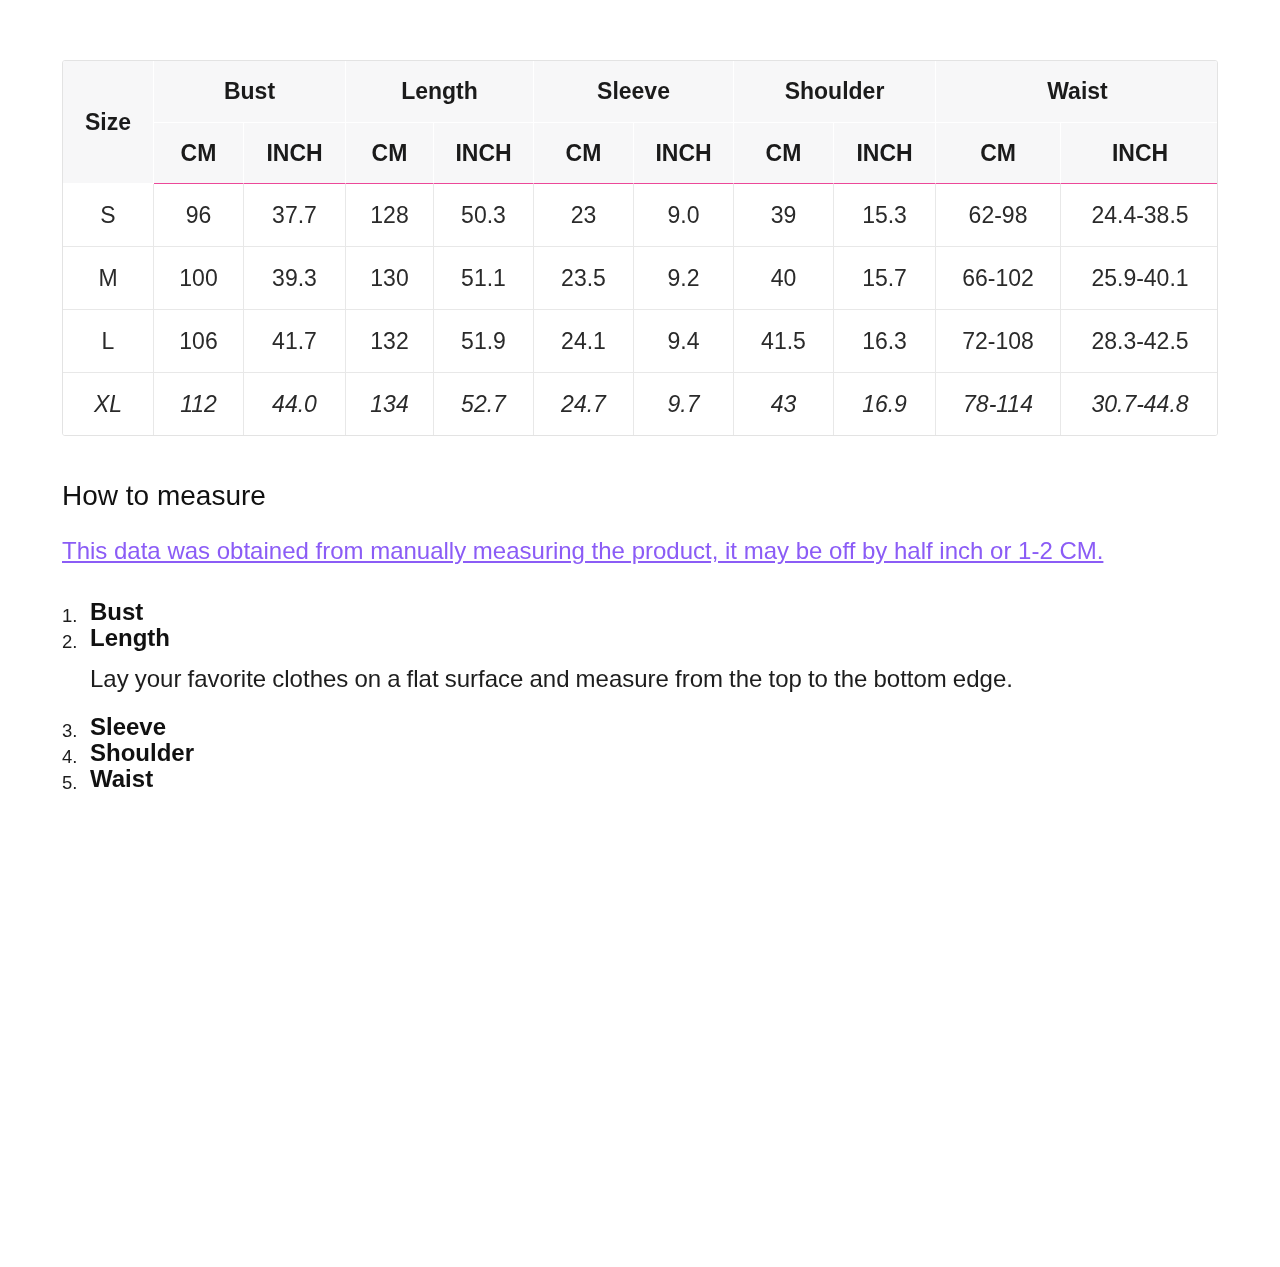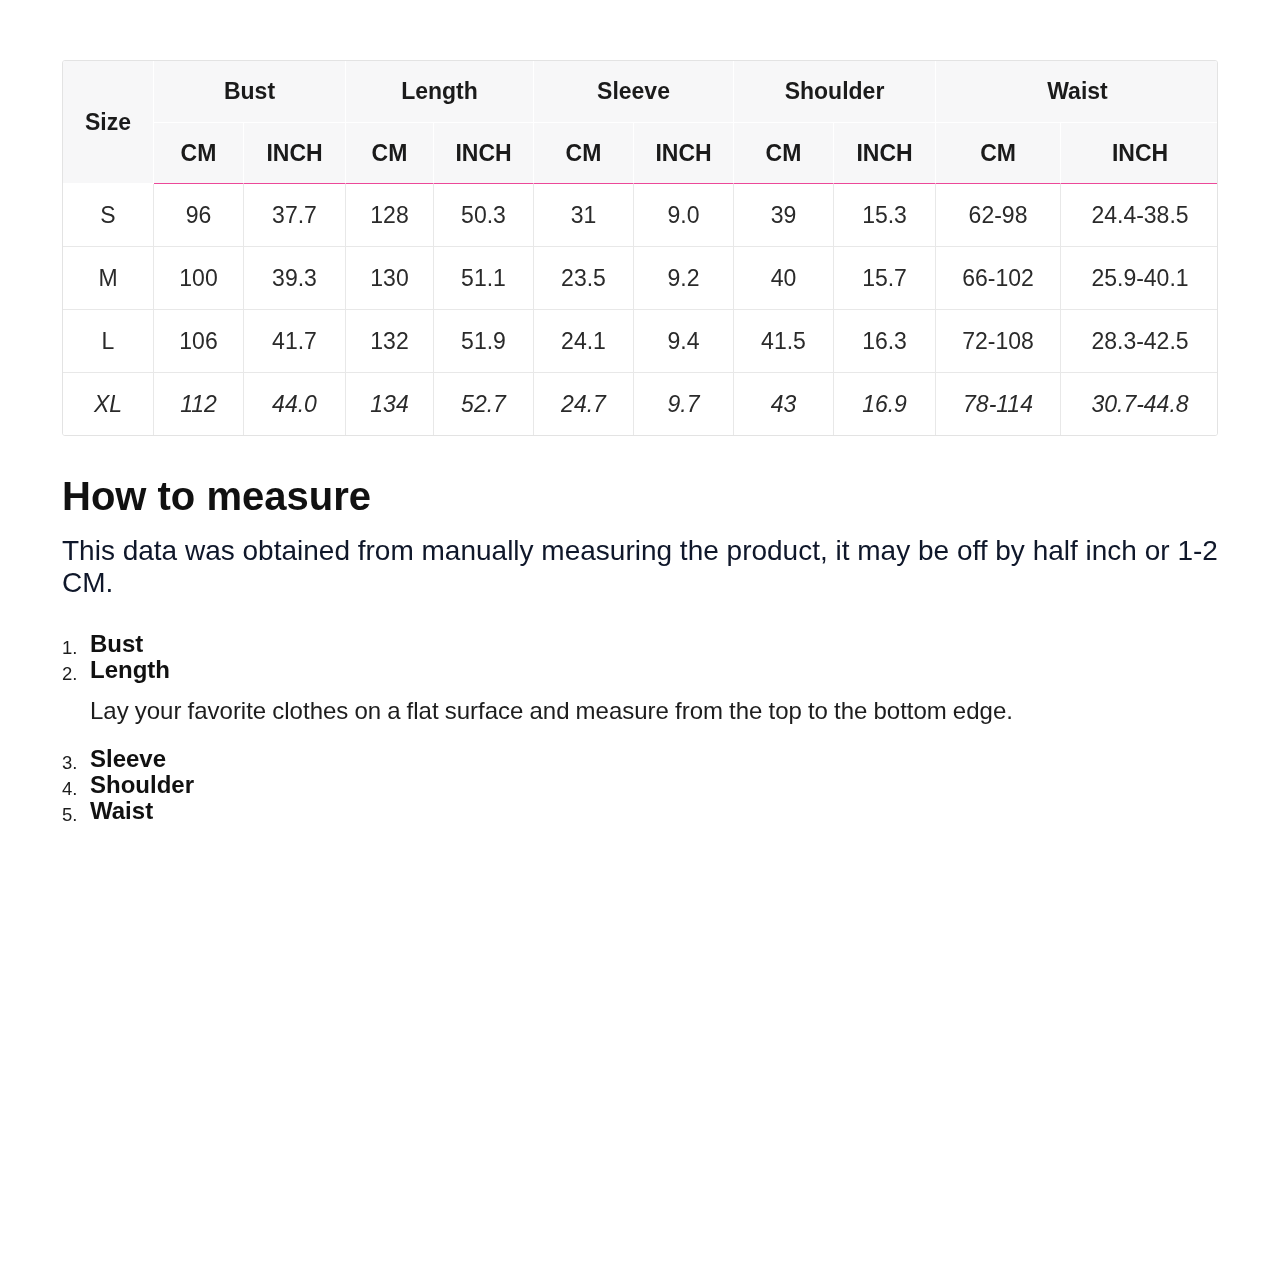--- a/index.html
+++ b/index.html
@@ -54,30 +54,31 @@
     padding: 0;
     border-right: 1px solid #e8e8e8;
     border-bottom: 1px solid #e8e8e8;
   }
   table.size-chart td:last-child { border-right: none; }
   table.size-chart tbody tr:last-child td { border-bottom: none; font-style: italic; }
 
   
   h2.htm-title {
     margin: 42px 0 0 0;
-    font-size: 40px;
+    font-size: 28px;
     line-height: 36px;
-    font-weight: 700;
+    font-weight: 400;
     color: #111111;
   }
   p.htm-intro {
     margin: 21px 0 0 0;
-    font-size: 28px;
+    font-size: 24px;
     line-height: 32px;
-    color: #0f172a;
+    color: #8b5cf6;
+    text-decoration: underline;
   }
   ol.steps {
     list-style: none;
     margin: 32px 0 0 0;
     padding: 0;
   }
   ol.steps li.step {
     position: relative;
     padding-left: 28px;
   }
@@ -147,21 +148,21 @@
           <th>INCH</th>
         </tr>
       </thead>
       <tbody>
         <tr>
           <td>S</td>
           <td>96</td>
           <td>37.7</td>
           <td>128</td>
           <td>50.3</td>
-          <td>31</td>
+          <td>23</td>
           <td>9.0</td>
           <td>39</td>
           <td>15.3</td>
           <td>62-98</td>
           <td>24.4-38.5</td>
         </tr>
         <tr>
           <td>M</td>
           <td>100</td>
           <td>39.3</td>

